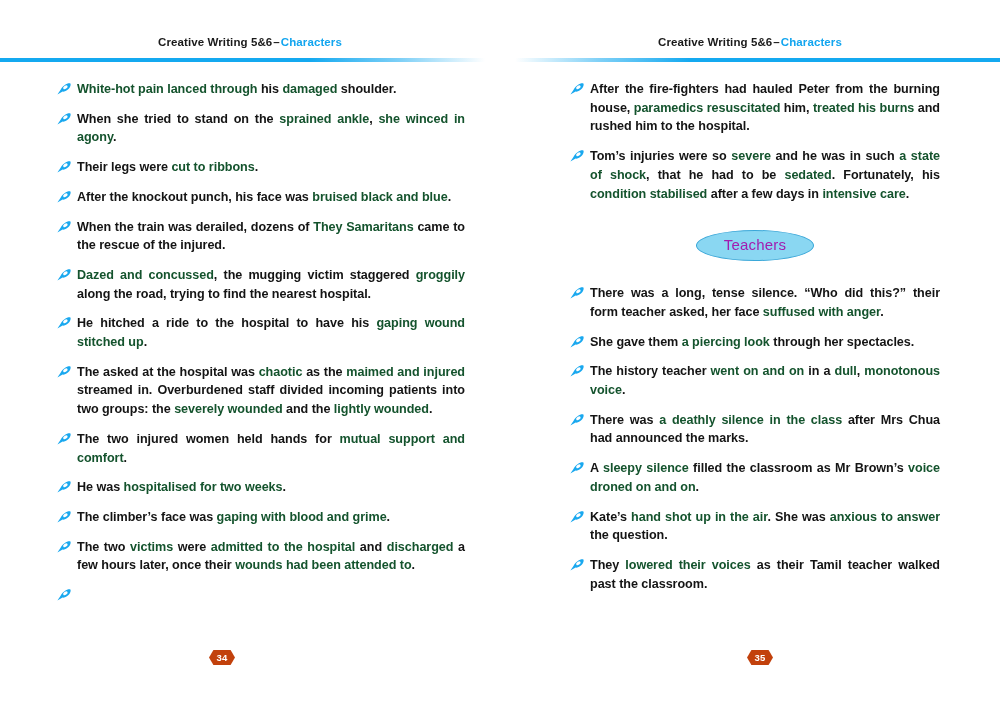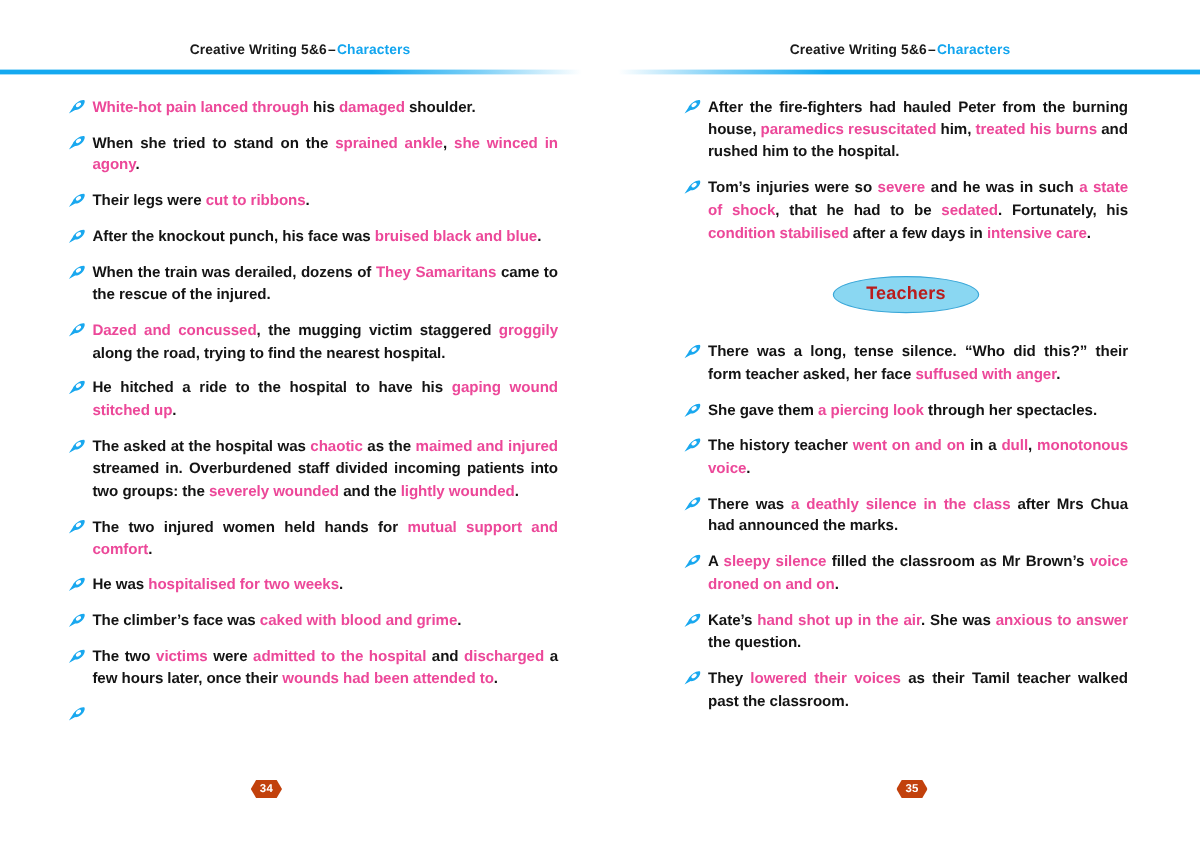--- a/index.html
+++ b/index.html
@@ -95,37 +95,37 @@
 
   .nib-icon {
     position: absolute;
     left: 0;
     top: 3px;
     width: 14px;
     height: 12px;
     display: block;
   }
 
-  .hl { color: #ec4899; }
+  .hl { color: #14532d; }
 
   
   .section-badge-wrap {
     text-align: center;
     margin: 27px 0 23px 0;
   }
   .section-badge {
     display: inline-block;
     position: relative;
     padding: 5px 27px 6px 27px;
     border-radius: 50% / 50%;
     background: #8ad7f2;
     border: 1.6px solid #3aa7d8;
-    color: #b91c1c;
+    color: #a21caf;
     font-size: 15px;
-    font-weight: bold;
+    font-weight: normal;
     letter-spacing: 0.2px;
     line-height: 18px;
   }
 
   
   .page-number-wrap {
     position: absolute;
     left: 0;
     right: 0;
     bottom: 42px;
@@ -200,21 +200,21 @@
               <path d="M13.4 0.6 C12.2 0.0 9.9 0.6 7.6 2.2 C5.6 3.6 4.1 5.3 3.6 6.7 L0.4 11.5 L5.6 8.6 C7.1 8.8 9.4 7.9 11.2 6.2 C13.2 4.3 14.1 1.9 13.4 0.6 Z" fill="#19a8ef"></path>
               <ellipse cx="8.4" cy="4.3" rx="2.5" ry="1.5" transform="rotate(-34 8.4 4.3)" fill="#ffffff"></ellipse>
             </svg><span><span>The two injured women held hands for </span><span class="hl">mutual support and comfort</span><span>.</span></span></li>
           <li class="bullet-item"><svg class="nib-icon" viewBox="0 0 14 12">
               <path d="M13.4 0.6 C12.2 0.0 9.9 0.6 7.6 2.2 C5.6 3.6 4.1 5.3 3.6 6.7 L0.4 11.5 L5.6 8.6 C7.1 8.8 9.4 7.9 11.2 6.2 C13.2 4.3 14.1 1.9 13.4 0.6 Z" fill="#19a8ef"></path>
               <ellipse cx="8.4" cy="4.3" rx="2.5" ry="1.5" transform="rotate(-34 8.4 4.3)" fill="#ffffff"></ellipse>
             </svg><span><span>He was </span><span class="hl">hospitalised for two weeks</span><span>.</span></span></li>
           <li class="bullet-item"><svg class="nib-icon" viewBox="0 0 14 12">
               <path d="M13.4 0.6 C12.2 0.0 9.9 0.6 7.6 2.2 C5.6 3.6 4.1 5.3 3.6 6.7 L0.4 11.5 L5.6 8.6 C7.1 8.8 9.4 7.9 11.2 6.2 C13.2 4.3 14.1 1.9 13.4 0.6 Z" fill="#19a8ef"></path>
               <ellipse cx="8.4" cy="4.3" rx="2.5" ry="1.5" transform="rotate(-34 8.4 4.3)" fill="#ffffff"></ellipse>
-            </svg><span><span>The climber’s face was </span><span class="hl">caked with blood and grime</span><span>.</span></span></li>
+            </svg><span><span>The climber’s face was </span><span class="hl">gaping with blood and grime</span><span>.</span></span></li>
           <li class="bullet-item"><svg class="nib-icon" viewBox="0 0 14 12">
               <path d="M13.4 0.6 C12.2 0.0 9.9 0.6 7.6 2.2 C5.6 3.6 4.1 5.3 3.6 6.7 L0.4 11.5 L5.6 8.6 C7.1 8.8 9.4 7.9 11.2 6.2 C13.2 4.3 14.1 1.9 13.4 0.6 Z" fill="#19a8ef"></path>
               <ellipse cx="8.4" cy="4.3" rx="2.5" ry="1.5" transform="rotate(-34 8.4 4.3)" fill="#ffffff"></ellipse>
             </svg><span><span>The two </span><span class="hl">victims</span><span> were </span><span class="hl">admitted to the hospital</span><span> and </span><span class="hl">discharged</span><span> a few hours later, once their </span><span class="hl">wounds had been attended to</span><span>.</span></span></li>
           <li class="bullet-item"><svg class="nib-icon" viewBox="0 0 14 12">
               <path d="M13.4 0.6 C12.2 0.0 9.9 0.6 7.6 2.2 C5.6 3.6 4.1 5.3 3.6 6.7 L0.4 11.5 L5.6 8.6 C7.1 8.8 9.4 7.9 11.2 6.2 C13.2 4.3 14.1 1.9 13.4 0.6 Z" fill="#19a8ef"></path>
               <ellipse cx="8.4" cy="4.3" rx="2.5" ry="1.5" transform="rotate(-34 8.4 4.3)" fill="#ffffff"></ellipse>
             </svg></li>
         </ul>
     </div>

